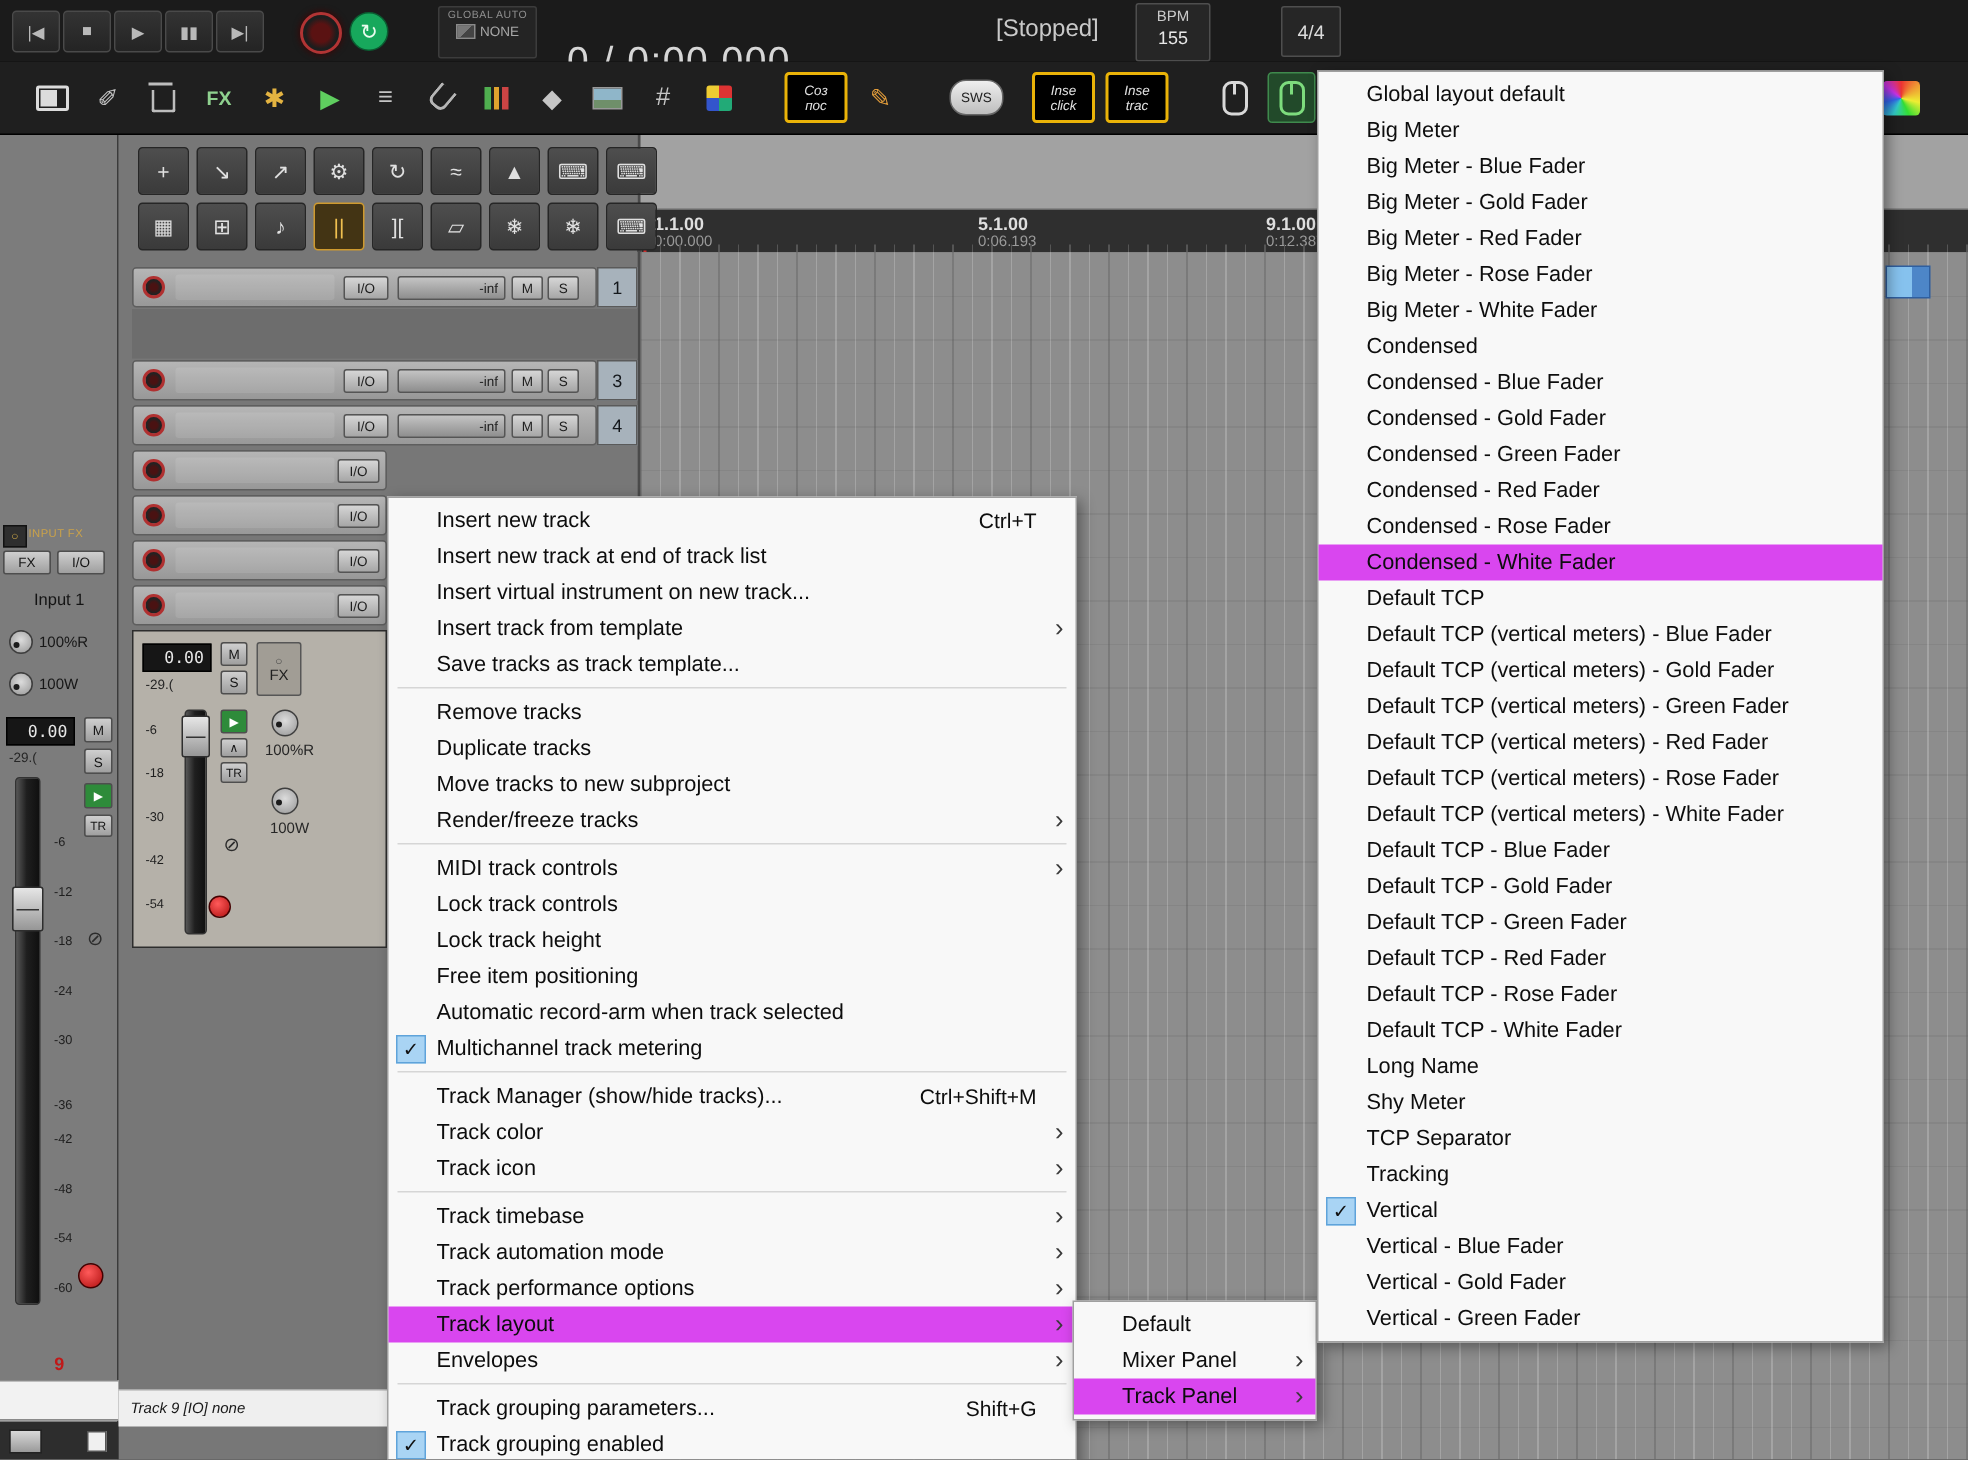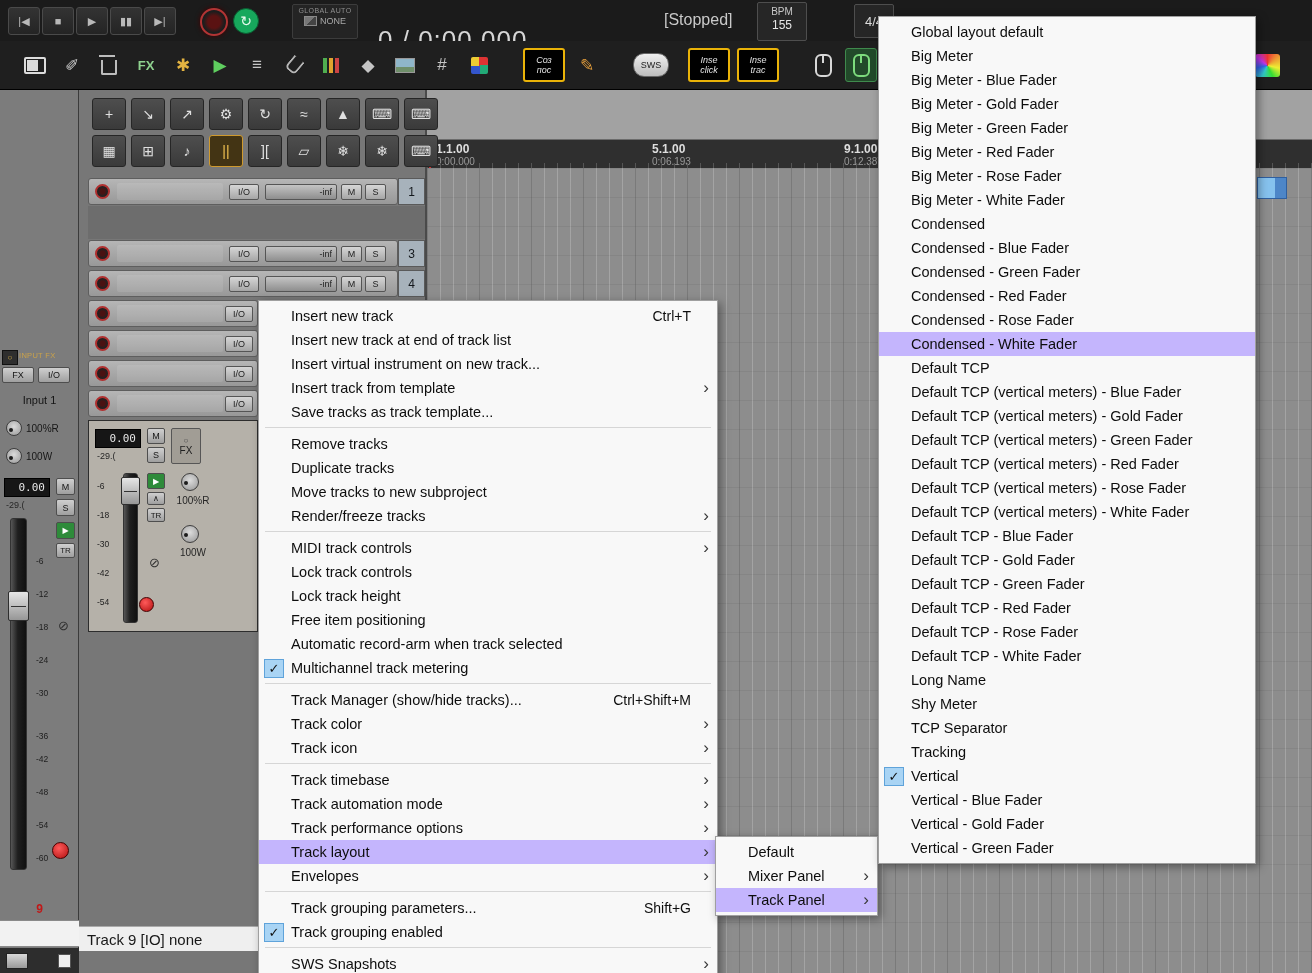--- a/index.html
+++ b/index.html
@@ -127,30 +127,30 @@
   #lm-input-label{position:absolute;left:0;top:304px;width:79px;text-align:center;font-size:11px;color:#141414;}
 
   
   #floating-tcp{position:absolute;left:88px;top:420px;width:170px;height:212px;background:#b5b1a9;border:1px solid #2d2d2d;z-index:5;box-sizing:border-box;}
   #ftcp-fx{position:absolute;left:82px;top:7px;width:30px;height:36px;background:#a19d95;border:1px solid #565656;border-radius:2px;
            display:flex;flex-direction:column;align-items:center;justify-content:center;font-size:10px;color:#202020;box-sizing:border-box;}
   #ftcp-fx .pw{font-size:8px;line-height:8px;color:#444;}
 
   
   #status-bar{position:absolute;left:79px;top:926px;width:346px;height:25px;background:#efefef;border-top:1px solid #aaa;
-              font-size:15px;color:#181818;line-height:25px;padding-left:8px;box-sizing:border-box;z-index:6;}
+              font-size:10px;color:#181818;line-height:25px;padding-left:8px;box-sizing:border-box;z-index:6;font-style:italic;}
 
   
   .menu{position:absolute;background:#f8f8f8;border:1px solid #9f9f9f;box-shadow:3px 3px 9px rgba(0,0,0,.38);
-        padding:3px 0;box-sizing:border-box;}
+        padding:3px 0;box-sizing:border-box;margin-top:31px;}
   #menu-main{left:258px;top:300px;width:460px;z-index:60;}
   #menu-sub1{left:715px;top:836px;width:163px;z-index:61;}
   #menu-sub2{left:878px;top:16px;width:378px;z-index:62;}
   .menu-item{position:relative;display:flex;align-items:center;height:24px;font-size:14.5px;color:#0d0d0d;padding-right:26px;}
-  .menu-item.hl{background:#c4b5fd;}
+  .menu-item.hl{background:#d946ef;}
   .menu-check{width:20px;height:19px;margin:0 7px 0 5px;flex:0 0 auto;display:flex;align-items:center;justify-content:center;
               font-size:13px;color:#111;box-sizing:border-box;}
   .menu-check.on{background:#a9d4f4;border:1px solid #5fa3da;}
   .menu-label{white-space:nowrap;}
   .menu-shortcut{position:absolute;right:26px;font-size:14px;color:#0d0d0d;}
   .menu-arrow{position:absolute;right:8px;font-size:17px;color:#3a3a3a;line-height:22px;}
   .menu-sep{height:1px;background:#d6d6d6;margin:3px 6px 4px 6px;}
 </style>
 </head>
 <body>
@@ -574,41 +574,41 @@
       <div class="menu-item">
         <span class="menu-check"></span>
         <span class="menu-label">Big Meter - Blue Fader</span>
       </div>
       <div class="menu-item">
         <span class="menu-check"></span>
         <span class="menu-label">Big Meter - Gold Fader</span>
       </div>
       <div class="menu-item">
         <span class="menu-check"></span>
-        <span class="menu-label">Big Meter - Green Fader</span>
-      </div>
-      <div class="menu-item">
-        <span class="menu-check"></span>
         <span class="menu-label">Big Meter - Red Fader</span>
       </div>
       <div class="menu-item">
         <span class="menu-check"></span>
         <span class="menu-label">Big Meter - Rose Fader</span>
       </div>
       <div class="menu-item">
         <span class="menu-check"></span>
         <span class="menu-label">Big Meter - White Fader</span>
       </div>
       <div class="menu-item">
         <span class="menu-check"></span>
         <span class="menu-label">Condensed</span>
       </div>
       <div class="menu-item">
         <span class="menu-check"></span>
         <span class="menu-label">Condensed - Blue Fader</span>
+      </div>
+      <div class="menu-item">
+        <span class="menu-check"></span>
+        <span class="menu-label">Condensed - Gold Fader</span>
       </div>
       <div class="menu-item">
         <span class="menu-check"></span>
         <span class="menu-label">Condensed - Green Fader</span>
       </div>
       <div class="menu-item">
         <span class="menu-check"></span>
         <span class="menu-label">Condensed - Red Fader</span>
       </div>
       <div class="menu-item">

